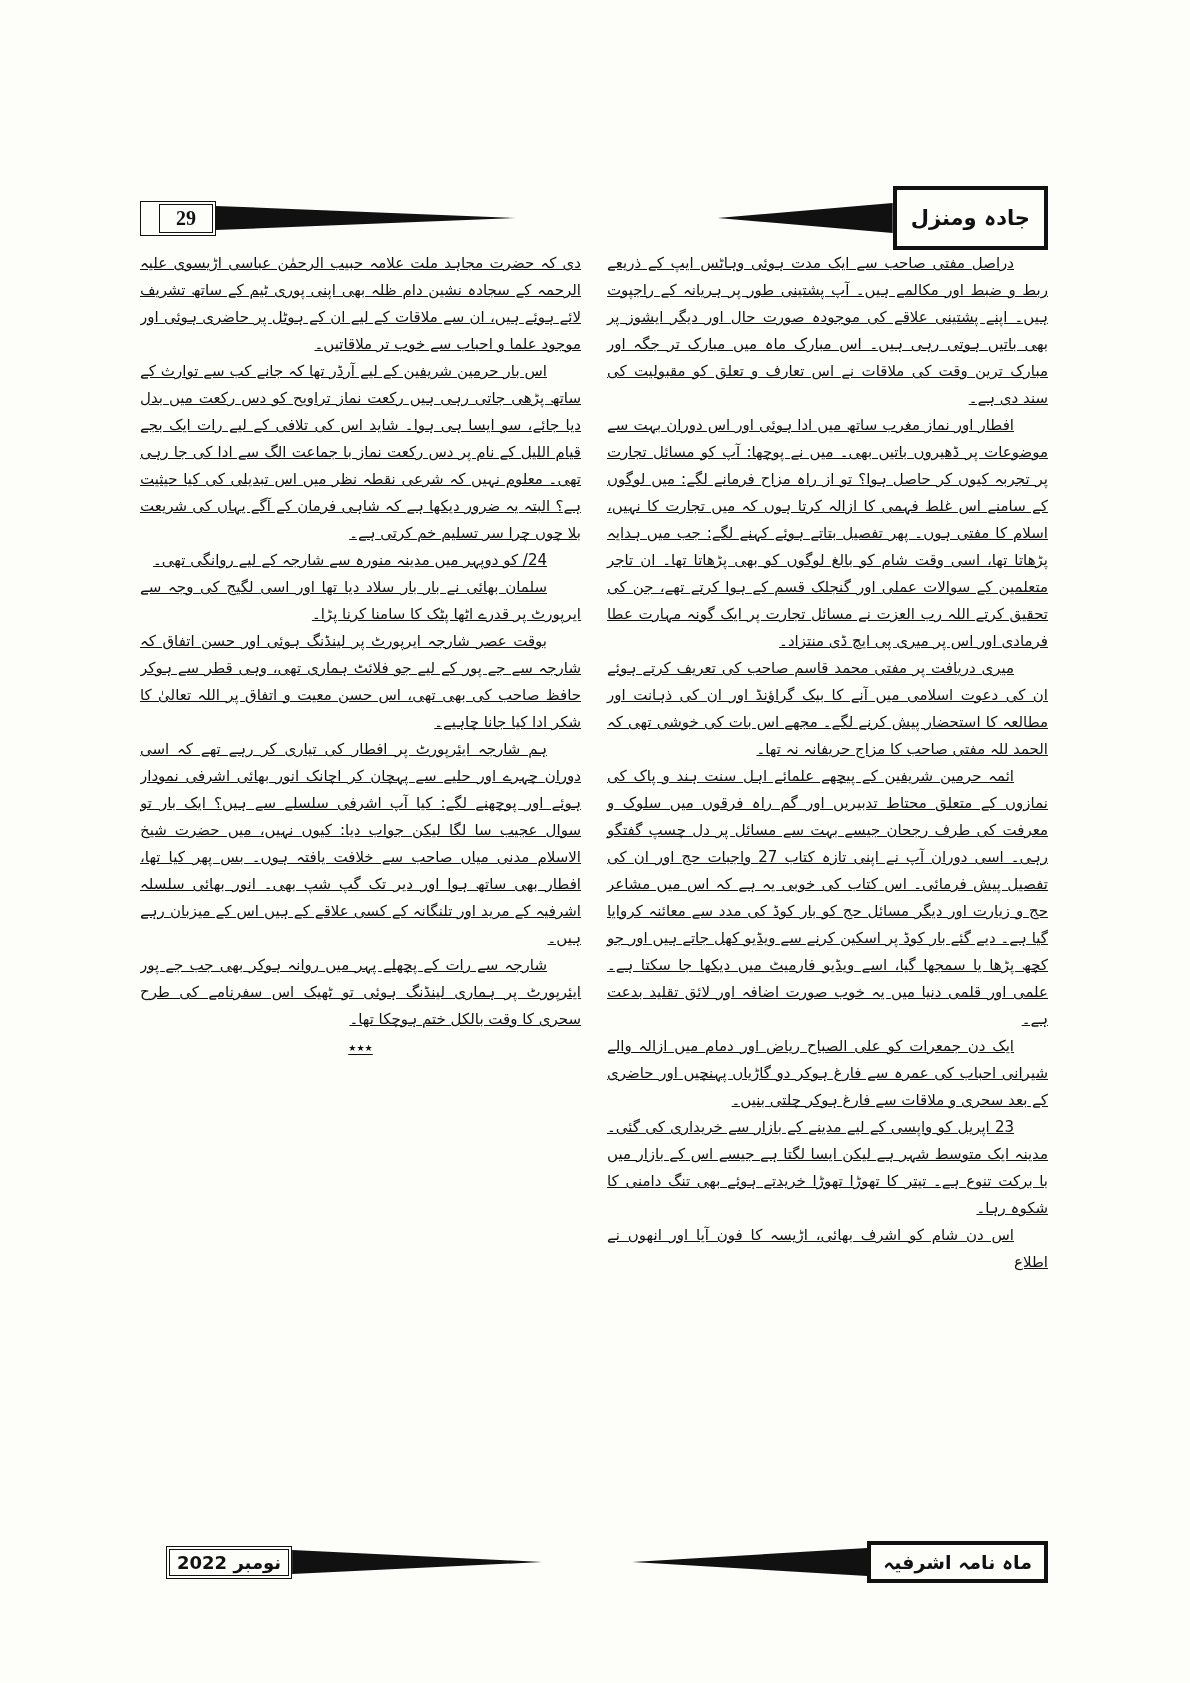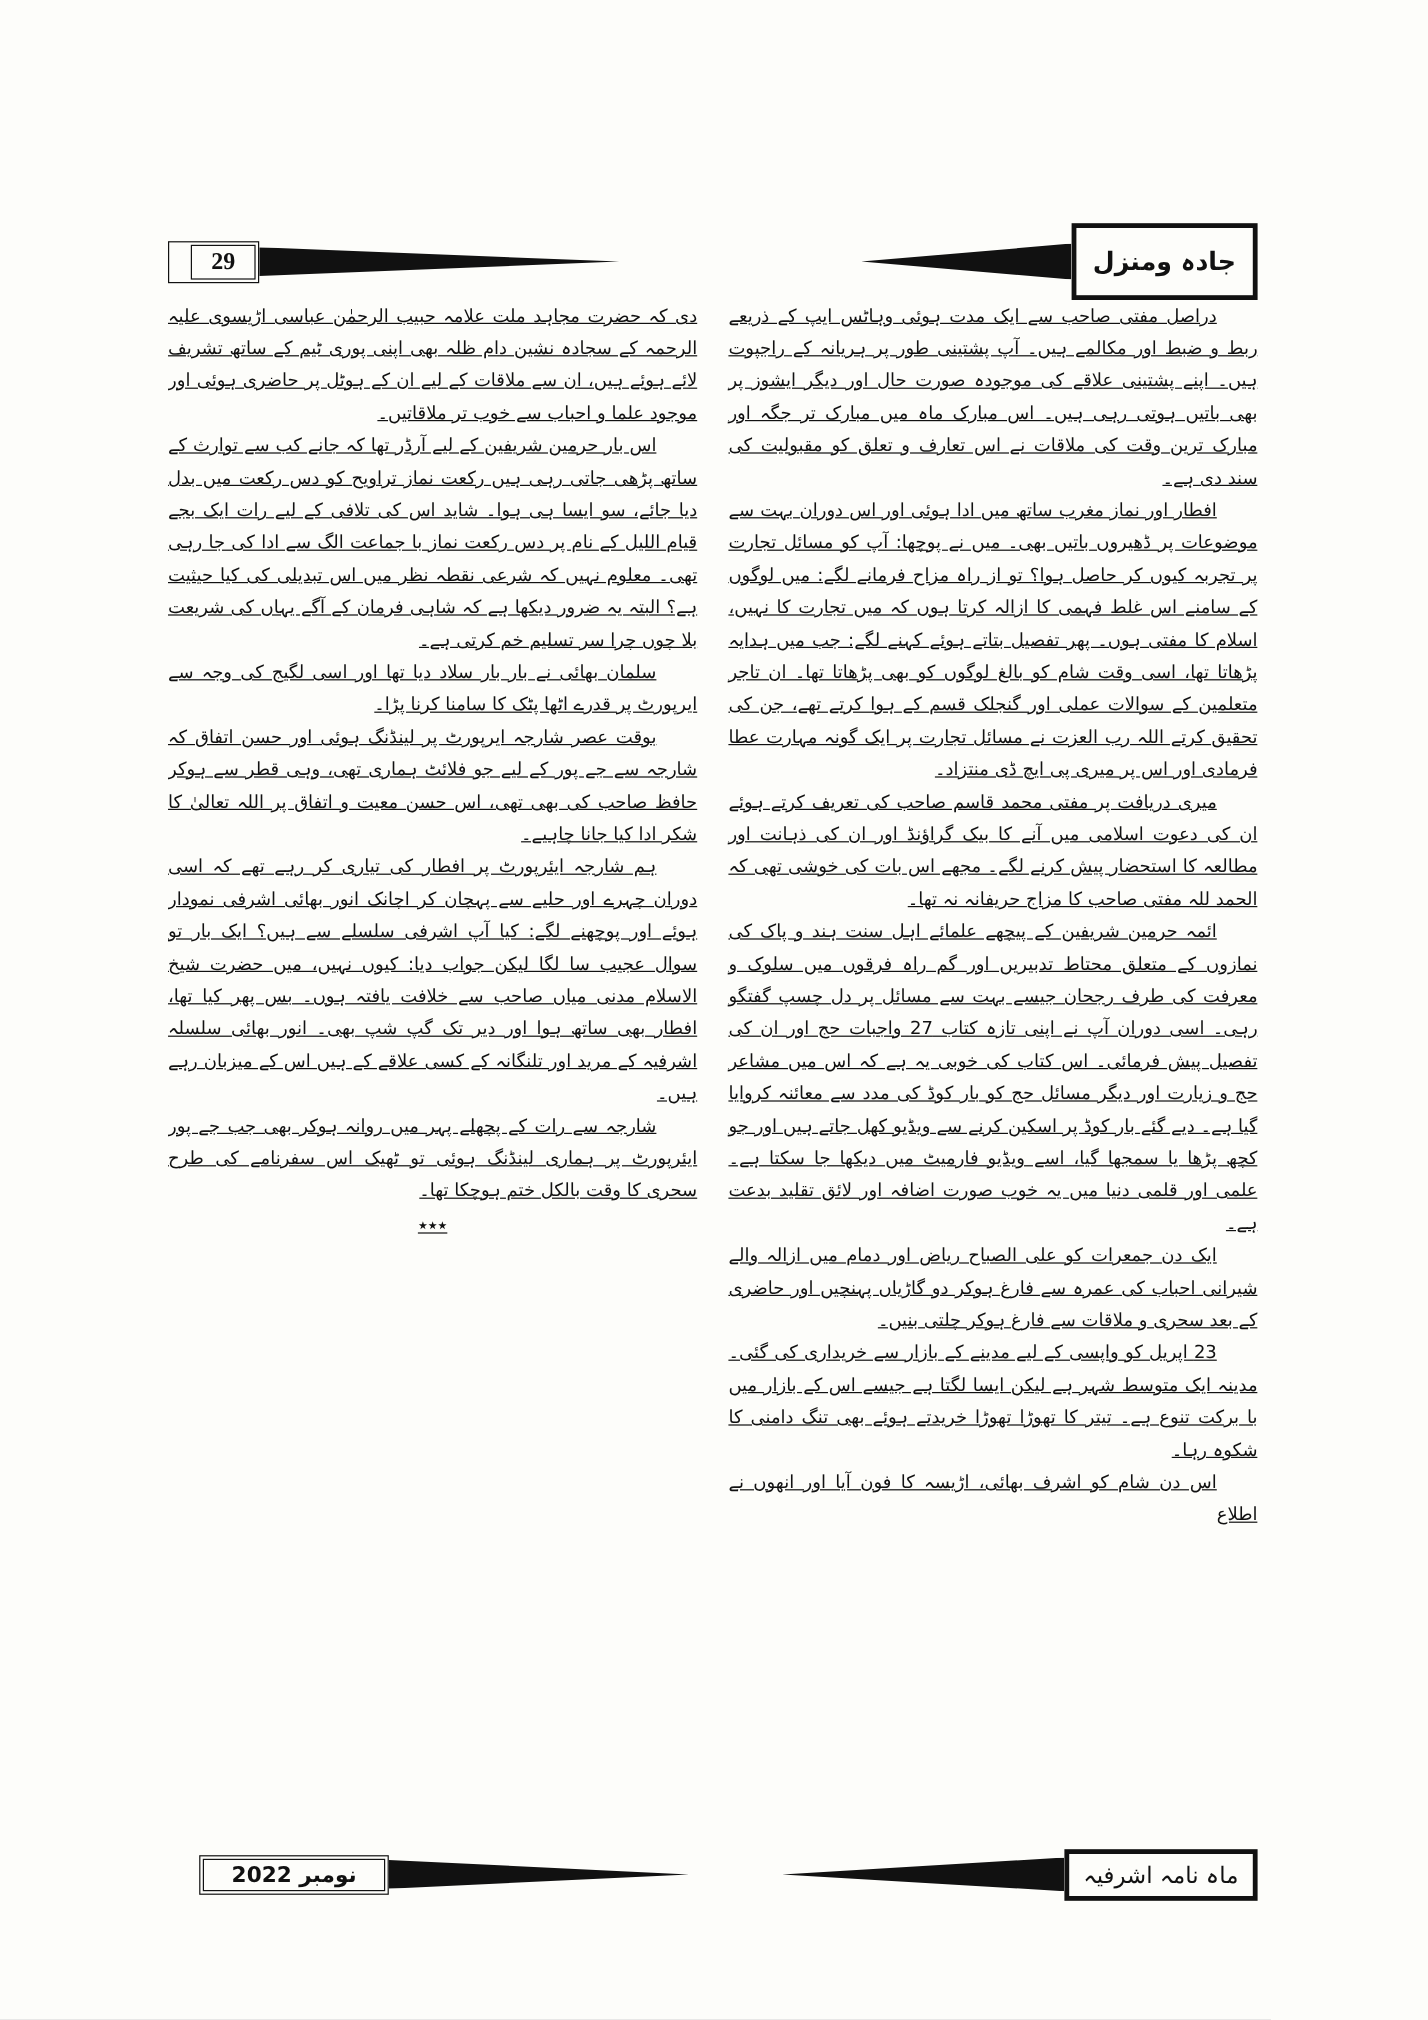--- a/index.html
+++ b/index.html
@@ -56,26 +56,26 @@
   .footer {
     position: absolute; top: 1540px; left: 140px; right: 142px; height: 44px;
     display: flex; justify-content: space-between; align-items: center;
   }
   .footer-left { margin-left: 26px; }
   .footer-wedge-right { width: 250px; height: 24px; background: #111;
     clip-path: polygon(0 0, 100% 50%, 0 100%); margin-right: 2px; }
   .footer-wedge-left { width: 235px; height: 28px; background: #111;
     clip-path: polygon(100% 0, 0 50%, 100% 100%); margin-left: -3px; }
   .date-inner {
-    border: 1px solid #111; padding: 2px 23px;
+    border: 1px solid #111; padding: 2px 7px;
     font-size: 18px; font-weight: bold; direction: rtl; white-space: nowrap;
   }
   .magazine-box {
     background: #fdfdfa; border: 4px solid #111; padding: 6px 12px;
-    font-weight: normal; font-size: 19px; direction: rtl; white-space: nowrap;
+    font-weight: bold; font-size: 19px; direction: rtl; white-space: nowrap;
   }
 </style>
 </head>
 <body>
 
 <div class="page">
 
   <div class="header">
     <div class="header-left">
       <div class="num-box">
@@ -97,20 +97,21 @@
       <p>افطار اور نماز مغرب ساتھ میں ادا ہوئی اور اس دوران بہت سے موضوعات پر ڈھیروں باتیں بھی۔ میں نے پوچھا: آپ کو مسائل تجارت پر تجربہ کیوں کر حاصل ہوا؟ تو از راہ مزاح فرمانے لگے: میں لوگوں کے سامنے اس غلط فہمی کا ازالہ کرتا ہوں کہ میں تجارت کا نہیں، اسلام کا مفتی ہوں۔ پھر تفصیل بتاتے ہوئے کہنے لگے: جب میں ہدایہ پڑھاتا تھا، اسی وقت شام کو بالغ لوگوں کو بھی پڑھاتا تھا۔ ان تاجر متعلمین کے سوالات عملی اور گنجلک قسم کے ہوا کرتے تھے، جن کی تحقیق کرتے اللہ رب العزت نے مسائل تجارت پر ایک گونہ مہارت عطا فرمادی اور اس پر میری پی ایچ ڈی منتزاد۔</p>
       <p>میری دریافت پر مفتی محمد قاسم صاحب کی تعریف کرتے ہوئے ان کی دعوت اسلامی میں آنے کا بیک گراؤنڈ اور ان کی ذہانت اور مطالعہ کا استحضار پیش کرنے لگے۔ مجھے اس بات کی خوشی تھی کہ الحمد للہ مفتی صاحب کا مزاج حریفانہ نہ تھا۔</p>
       <p>ائمہ حرمین شریفین کے پیچھے علمائے اہل سنت ہند و پاک کی نمازوں کے متعلق محتاط تدبیریں اور گم راہ فرقوں میں سلوک و معرفت کی طرف رجحان جیسے بہت سے مسائل پر دل چسپ گفتگو رہی۔ اسی دوران آپ نے اپنی تازہ کتاب 27 واجبات حج اور ان کی تفصیل پیش فرمائی۔ اس کتاب کی خوبی یہ ہے کہ اس میں مشاعر حج و زیارت اور دیگر مسائل حج کو بار کوڈ کی مدد سے معائنہ کروایا گیا ہے۔ دیے گئے بار کوڈ پر اسکین کرنے سے ویڈیو کھل جاتے ہیں اور جو کچھ پڑھا یا سمجھا گیا، اسے ویڈیو فارمیٹ میں دیکھا جا سکتا ہے۔ علمی اور قلمی دنیا میں یہ خوب صورت اضافہ اور لائق تقلید بدعت ہے۔</p>
       <p>ایک دن جمعرات کو علی الصباح ریاض اور دمام میں ازالہ والے شیرانی احباب کی عمرہ سے فارغ ہوکر دو گاڑیاں پہنچیں اور حاضری کے بعد سحری و ملاقات سے فارغ ہوکر چلتی بنیں۔</p>
       <p>23 اپریل کو واپسی کے لیے مدینے کے بازار سے خریداری کی گئی۔ مدینہ ایک متوسط شہر ہے لیکن ایسا لگتا ہے جیسے اس کے بازار میں با برکت تنوع ہے۔ تیتر کا تھوڑا تھوڑا خریدتے ہوئے بھی تنگ دامنی کا شکوہ رہا۔</p>
       <p>اس دن شام کو اشرف بھائی، اڑیسہ کا فون آیا اور انھوں نے اطلاع</p>
     </section>
     <section class="col" dir="rtl">
       <p class="no-indent">دی کہ حضرت مجاہد ملت علامہ حبیب الرحمٰن عباسی اڑیسوی علیہ الرحمہ کے سجادہ نشین دام ظلہ بھی اپنی پوری ٹیم کے ساتھ تشریف لائے ہوئے ہیں، ان سے ملاقات کے لیے ان کے ہوٹل پر حاضری ہوئی اور موجود علما و احباب سے خوب تر ملاقاتیں۔</p>
       <p>اس بار حرمین شریفین کے لیے آرڈر تھا کہ جانے کب سے توارث کے ساتھ پڑھی جاتی رہی ہیں رکعت نماز تراویح کو دس رکعت میں بدل دیا جائے، سو ایسا ہی ہوا۔ شاید اس کی تلافی کے لیے رات ایک بجے قیام اللیل کے نام پر دس رکعت نماز با جماعت الگ سے ادا کی جا رہی تھی۔ معلوم نہیں کہ شرعی نقطہ نظر میں اس تبدیلی کی کیا حیثیت ہے؟ البتہ یہ ضرور دیکھا ہے کہ شاہی فرمان کے آگے یہاں کی شریعت بلا چوں چرا سر تسلیم خم کرتی ہے۔</p>
+      <p>24/ کو دوپہر میں مدینہ منورہ سے شارجہ کے لیے روانگی تھی۔</p>
       <p>سلمان بھائی نے بار بار سلاد دیا تھا اور اسی لگیج کی وجہ سے ایرپورٹ پر قدرے اٹھا پٹک کا سامنا کرنا پڑا۔</p>
       <p>بوقت عصر شارجہ ایرپورٹ پر لینڈنگ ہوئی اور حسن اتفاق کہ شارجہ سے جے پور کے لیے جو فلائٹ ہماری تھی، وہی قطر سے ہوکر حافظ صاحب کی بھی تھی، اس حسن معیت و اتفاق پر اللہ تعالیٰ کا شکر ادا کیا جانا چاہیے۔</p>
       <p>ہم شارجہ ایئرپورٹ پر افطار کی تیاری کر رہے تھے کہ اسی دوران چہرے اور حلیے سے پہچان کر اچانک انور بھائی اشرفی نمودار ہوئے اور پوچھنے لگے: کیا آپ اشرفی سلسلے سے ہیں؟ ایک بار تو سوال عجیب سا لگا لیکن جواب دیا: کیوں نہیں، میں حضرت شیخ الاسلام مدنی میاں صاحب سے خلافت یافتہ ہوں۔ بس پھر کیا تھا، افطار بھی ساتھ ہوا اور دیر تک گپ شپ بھی۔ انور بھائی سلسلہ اشرفیہ کے مرید اور تلنگانہ کے کسی علاقے کے ہیں اس کے میزبان رہے ہیں۔</p>
       <p>شارجہ سے رات کے پچھلے پہر میں روانہ ہوکر بھی جب جے پور ایئرپورٹ پر ہماری لینڈنگ ہوئی تو ٹھیک اس سفرنامے کی طرح سحری کا وقت بالکل ختم ہوچکا تھا۔</p>
       <p class="end-mark">٭٭٭</p>
     </section>
   </div>
 
   <div class="footer">
     <div class="footer-left">

